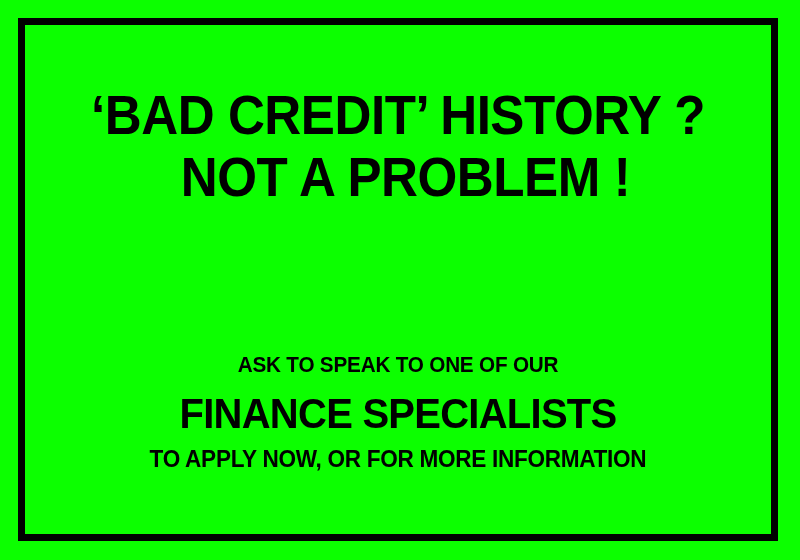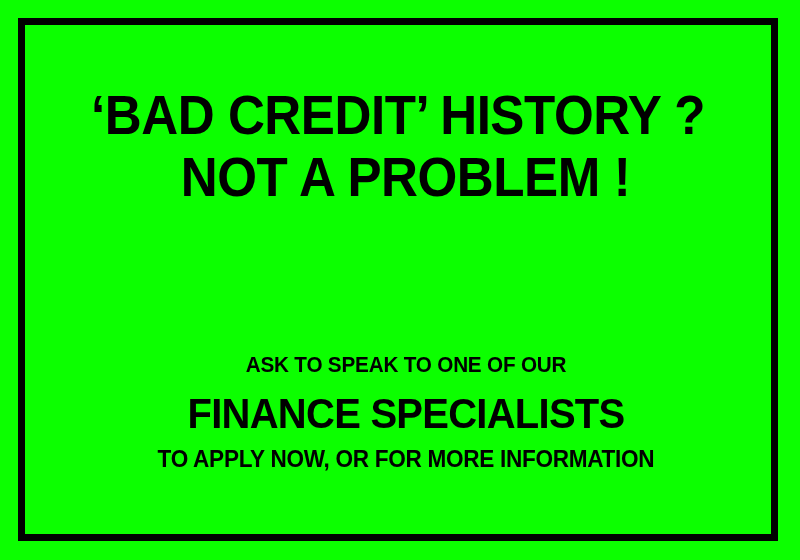--- a/index.html
+++ b/index.html
@@ -85,21 +85,20 @@
     transform: scaleX(0.94);
     transform-origin: center center;
   }
 
   
   .cta-block {
     position: absolute;
     left: 0;
     top: 327px;
     width: 100%;
-    padding-left: 8px;
   }
   .cta-lead {
     font-size: 22px;
     font-weight: bold;
     line-height: 1.2;
     letter-spacing: -0.2px;
     white-space: nowrap;
     margin: 0;
     transform: scaleX(0.94);
     transform-origin: center center;

